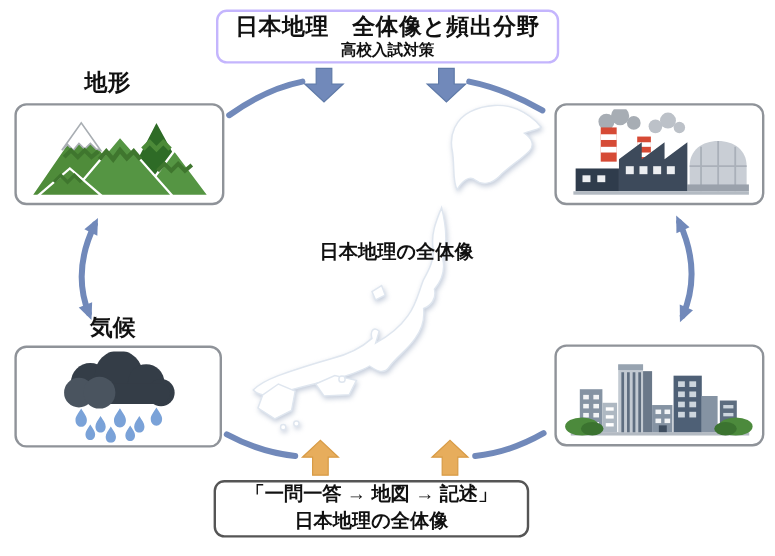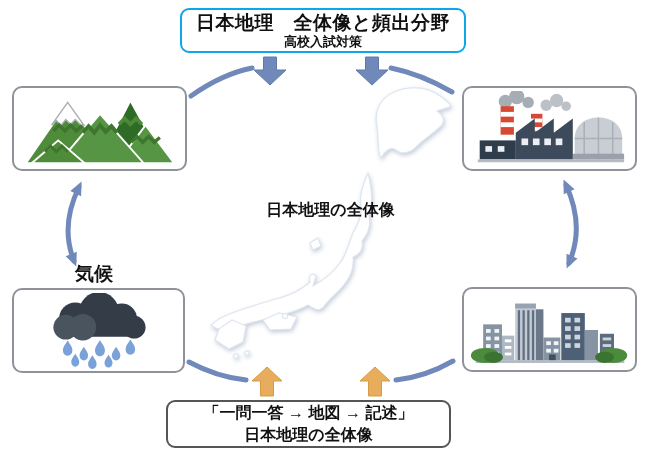--- a/index.html
+++ b/index.html
@@ -1,21 +1,21 @@
 <!DOCTYPE html>
 <html><head>
 <meta charset="utf-8">
 <style>
   html,body{margin:0;padding:0;background:#fff;}
   .canvas{position:relative;width:646px;height:463px;background:#fff;overflow:hidden;
           font-family:"Liberation Sans","DejaVu Sans",sans-serif;color:#111;}
   .abs{position:absolute;}
   svg{display:block;}
   
-  .titlebox{box-sizing:border-box;border:2px solid #0ea5e9;border-radius:9px;background:#fff;
+  .titlebox{box-sizing:border-box;border:2px solid #c4b5fd;border-radius:9px;background:#fff;
             display:flex;flex-direction:column;align-items:center;justify-content:center;text-align:center;}
   .header-title{font-size:19px;font-weight:700;line-height:1.15;letter-spacing:.5px;}
   .header-sub{font-size:13px;font-weight:700;line-height:1.2;}
   .footer-line{font-size:16px;font-weight:700;line-height:1.35;}
   
   .iconbox{box-sizing:border-box;border:2px solid #8f9399;border-radius:10px;background:#fff;
            display:flex;align-items:center;justify-content:center;}
   .node-label{font-size:19px;font-weight:700;text-align:center;line-height:1.1;}
   .caption{font-size:16px;font-weight:700;text-align:center;}
 </style>
@@ -77,20 +77,21 @@
     </g>
   </svg>
 
   <div class="abs titlebox" style="left:180px;top:8px;width:286px;height:45px;">
     <div class="header-title">日本地理　全体像と頻出分野</div>
     <div class="header-sub">高校入試対策</div>
   </div>
 
   <div class="abs caption" style="left:248px;top:200px;width:165px;">日本地理の全体像</div>
 
+  <div class="abs node-label" style="left:12px;top:60px;width:155px;">地形</div>
   <div class="abs iconbox" style="left:12px;top:86px;width:175px;height:85px;">
     <svg width="158" height="76" viewBox="0 0 160 80">
       <polygon points="78,76 112,10 148,76" fill="#2e6b26" stroke="#fff" stroke-width="2"></polygon>
       <polyline points="100,35 106,29 112,35 118,29 124,35" fill="none" stroke="#4c8a38" stroke-width="4"></polyline>
       <polygon points="2,76 46,12 92,76" fill="#4f8c3a" stroke="#fff" stroke-width="2"></polygon>
       <polygon points="46,12 29,36 34,31 39,36 44,30 49,35 54,30 59,35 63,36" fill="#fff" stroke="#a9aeb3" stroke-width="1.5"></polygon>
       <polyline points="31,42 37,36 43,42 49,36 55,42 61,37" fill="none" stroke="#3f762e" stroke-width="3.5"></polyline>
       <polygon points="98,76 128,36 158,76" fill="#559543" stroke="#fff" stroke-width="2"></polygon>
       <polyline points="113,54 119,48 125,54 131,48 137,54 143,49" fill="none" stroke="#3f762e" stroke-width="3.5"></polyline>
       <polygon points="36,76 80,24 126,76" fill="#559543" stroke="#fff" stroke-width="2"></polygon>
@@ -234,18 +235,18 @@
           <rect x="141" y="62" width="9" height="3"></rect>
       </g>
 
       <ellipse cx="16" cy="67" rx="15" ry="8" fill="#4c8a3c"></ellipse>
       <ellipse cx="25" cy="69" rx="10" ry="6" fill="#3b7330"></ellipse>
       <ellipse cx="152" cy="67" rx="15" ry="8" fill="#4c8a3c"></ellipse>
       <ellipse cx="143" cy="69" rx="10" ry="6" fill="#3b7330"></ellipse>
     </svg>
   </div>
 
-  <div class="abs titlebox" style="left:166px;top:400px;width:285px;height:48px;border-color:#555;">
+  <div class="abs titlebox" style="left:178px;top:400px;width:263px;height:48px;border-color:#555;">
     <div class="footer-line">「一問一答 → 地図 → 記述」</div>
     <div class="footer-line">日本地理の全体像</div>
   </div>
 
 </div>
 
 </body></html>

